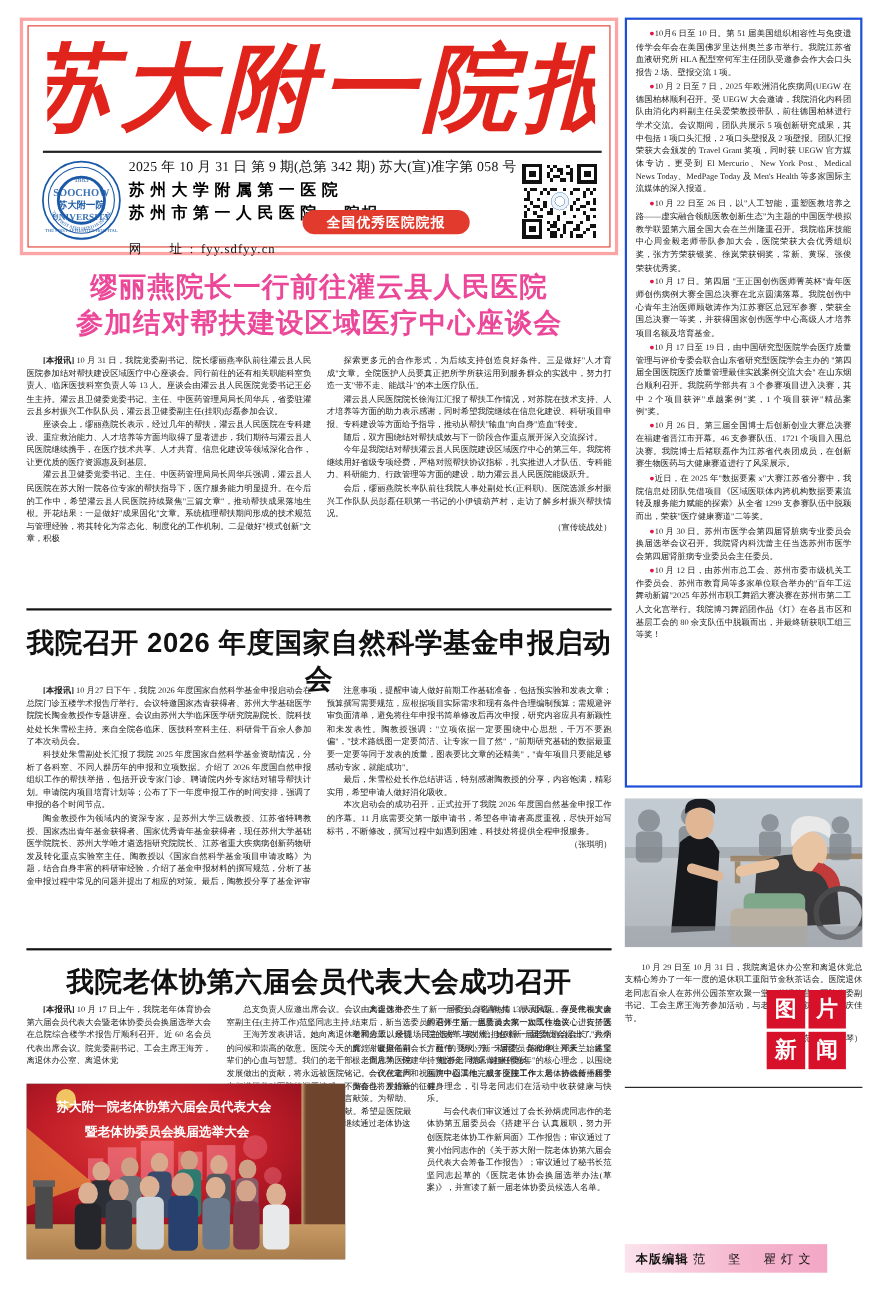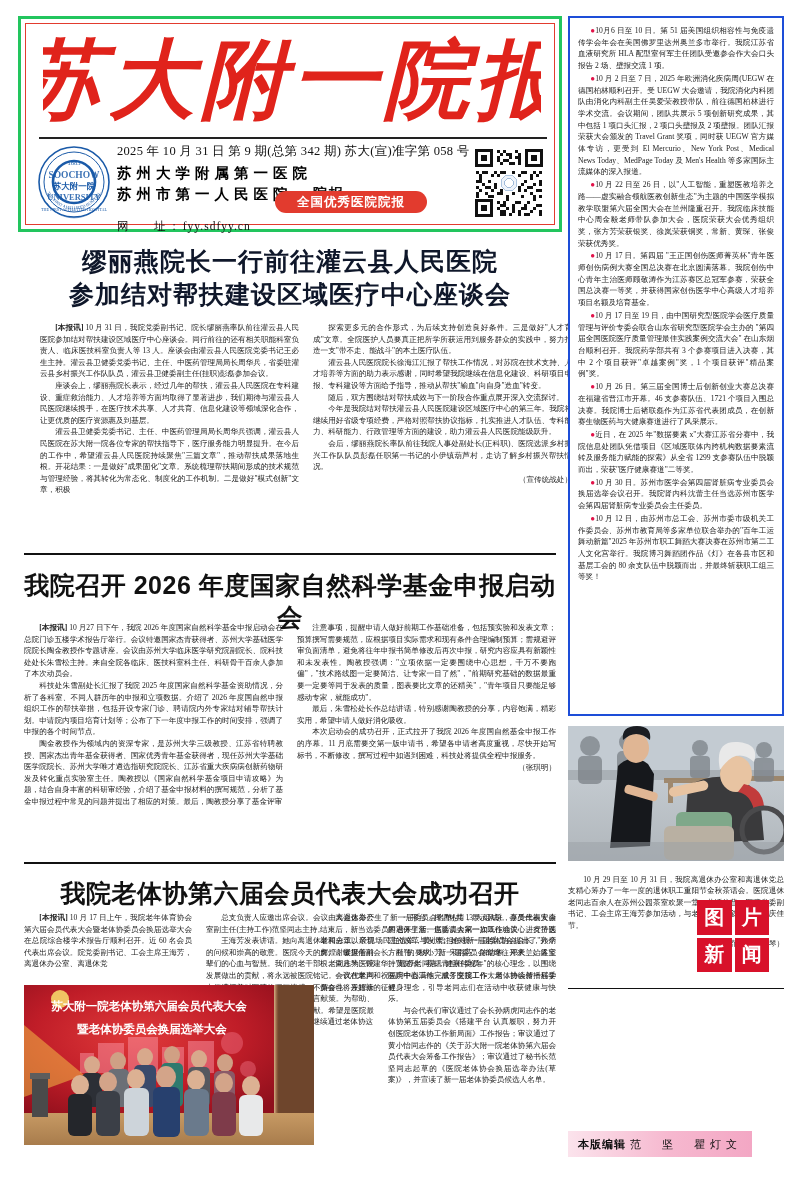--- a/index.html
+++ b/index.html
@@ -9,21 +9,21 @@
     background:#ffffff;
     font-family:"Liberation Serif","DejaVu Serif",serif;
     overflow:hidden;
     position:relative;
   }
   .page{position:absolute;inset:0;padding:0;}
 
   
   .masthead{
     position:absolute;left:18px;top:16px;width:544px;height:216px;
-    border:3px solid #22c55e;background:#fff;box-sizing:border-box;
+    border:3px solid #fca5a5;background:#fff;box-sizing:border-box;
   }
   .masthead-inner{position:absolute;inset:4px;border:1px solid #e23b2e;box-sizing:border-box;}
   .logo-title{
     position:absolute;left:22px;top:6px;width:498px;height:112px;
     display:flex;align-items:center;justify-content:center;
   }
   .logo-title svg{width:100%;height:100%;}
   .mast-rule{
     position:absolute;left:18px;top:118px;width:508px;height:0;
     border-top:2px solid #222;
@@ -59,21 +59,21 @@
     display:flex;align-items:center;justify-content:center;letter-spacing:1px;
     font-family:"Liberation Sans","DejaVu Sans",sans-serif;
   }
   .qr{
     position:absolute;right:14px;top:128px;width:72px;height:72px;background:#fff;
   }
 
   
   .hl-main{
     position:absolute;left:24px;top:245px;width:532px;text-align:center;
-    color:#0f172a;font-weight:bold;font-size:25px;line-height:33px;
+    color:#ec4899;font-weight:bold;font-size:25px;line-height:33px;
     letter-spacing:1px;
     font-family:Liberation Sans, sans-serif;
   }
   .hl-black{
     position:absolute;width:532px;text-align:center;color:#111;
     font-weight:bold;font-size:25px;line-height:32px;letter-spacing:.5px;
     font-family:"Liberation Sans","DejaVu Sans",sans-serif;
   }
   #hl2{left:24px;top:569px;}
   #hl3{left:24px;top:877px;}
@@ -273,21 +273,21 @@
         <circle cx="36" cy="36" r="4.5" fill="#fff" stroke="#7fa3cc" stroke-width=".7"></circle>
       </svg>
     </div>
   </div>
 
   <div class="hl-main">
     <div>缪丽燕院长一行前往灌云县人民医院</div>
     <div>参加结对帮扶建设区域医疗中心座谈会</div>
   </div>
 
-  <div class="cols" id="a1cols" style="left:24px;top:322px;width:532px;margin-left:16px;">
+  <div class="cols" id="a1cols" style="left:24px;top:322px;width:532px;">
     <div class="col">
       <p class="bodytxt"><b class="lead">[本报讯]</b> 10 月 31 日，我院党委副书记、院长缪丽燕率队前往灌云县人民医院参加结对帮扶建设区域医疗中心座谈会。同行前往的还有相关职能科室负责人、临床医技科室负责人等 13 人。座谈会由灌云县人民医院党委书记王必生主持。灌云县卫健委党委书记、主任、中医药管理局局长周华兵，省委驻灌云县乡村振兴工作队队员，灌云县卫健委副主任(挂职)彭磊参加会议。</p>
       <p class="bodytxt">座谈会上，缪丽燕院长表示，经过几年的帮扶，灌云县人民医院在专科建设、重症救治能力、人才培养等方面均取得了显著进步，我们期待与灌云县人民医院继续携手，在医疗技术共享、人才共育、信息化建设等领域深化合作，让更优质的医疗资源惠及到基层。</p>
       <p class="bodytxt">灌云县卫健委党委书记、主任、中医药管理局局长周华兵强调，灌云县人民医院在苏大附一院各位专家的帮扶指导下，医疗服务能力明显提升。在今后的工作中，希望灌云县人民医院持续聚焦"三篇文章"，推动帮扶成果落地生根。开花结果：一是做好"成果固化"文章。系统梳理帮扶期间形成的技术规范与管理经验，将其转化为常态化、制度化的工作机制。二是做好"模式创新"文章，积极</p>
       <p class="bodytxt"></p>
     </div>
     <div class="col">
       <p class="bodytxt">探索更多元的合作形式，为后续支持创造良好条件。三是做好"人才育成"文章。全院医护人员要真正把所学所获运用到服务群众的实践中，努力打造一支"带不走、能战斗"的本土医疗队伍。</p>
       <p class="bodytxt">灌云县人民医院院长徐海江汇报了帮扶工作情况，对苏院在技术支持、人才培养等方面的助力表示感谢，同时希望我院继续在信息化建设、科研项目申报、专科建设等方面给予指导，推动从帮扶"输血"向自身"造血"转变。</p>
       <p class="bodytxt">随后，双方围绕结对帮扶成效与下一阶段合作重点展开深入交流探讨。</p>

